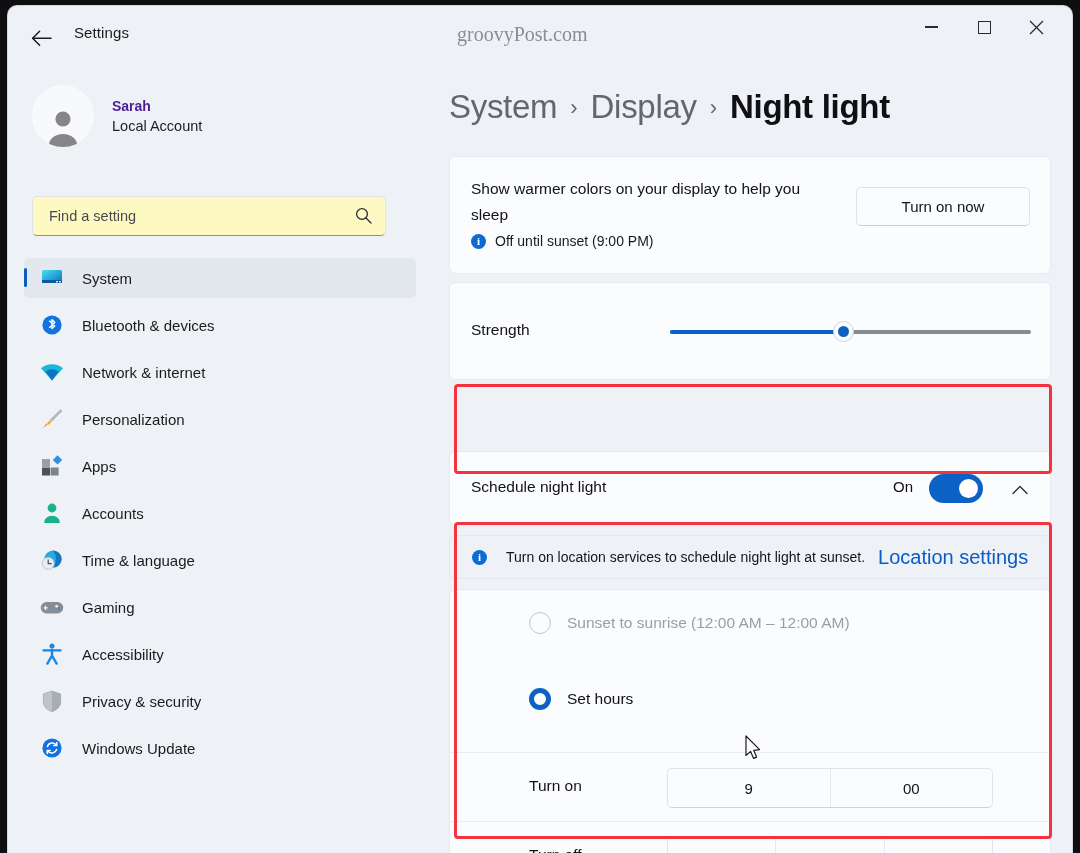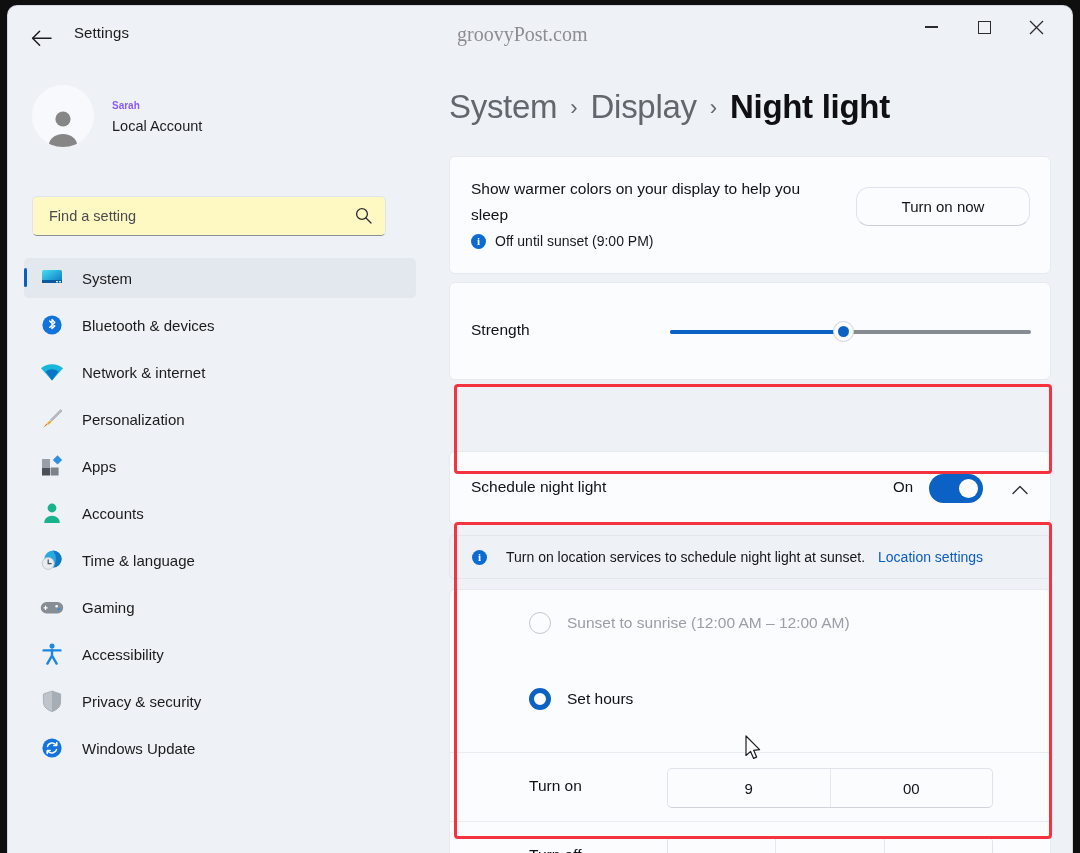--- a/index.html
+++ b/index.html
@@ -60,21 +60,21 @@
     position: absolute; left: 24px; top: 17px;
     display: flex; align-items: center;
   }
   #avatar {
     width: 62px; height: 62px; border-radius: 50%;
     background: #f7f9fc;
     display: flex; align-items: flex-end; justify-content: center;
     overflow: hidden; flex: none;
   }
   #account-text { margin-left: 18px; }
-  #account-name { font-size: 10px; font-weight: bold; color: #8b5cf6; line-height: 20px; }
+  #account-name { font-size: 14px; font-weight: bold; color: #4c1d95; line-height: 20px; }
   #account-type { font-size: 14.5px; color: #1d1d1f; line-height: 21px; }
 
   #searchbox {
     position: absolute; left: 24px; top: 128px;
     width: 352px; height: 38px;
     background: #fef9c3;
     border: 1px solid #dfe3ea;
     border-bottom: 1px solid #8b8f96;
     border-radius: 5px;
     display: flex; align-items: center;
@@ -152,21 +152,21 @@
     display: flex; align-items: center; justify-content: center;
     margin-right: 9px; flex: none;
     font-family: "Liberation Serif", serif;
   }
   #turn-on-now {
     position: absolute; right: 20px; top: 30px;
     width: 174px; height: 39px;
     background: #fbfcfe;
     border: 1px solid #dfe3ea;
     border-bottom-color: #c9cdd4;
-    border-radius: 13px;
+    border-radius: 5px;
     font-family: "Liberation Sans", sans-serif;
     font-size: 15px; color: #141418;
     cursor: pointer;
   }
 
   
   #card-strength { top: 214px; height: 98px; }
   #strength-label {
     position: absolute; left: 21px; top: 38px;
     font-size: 15.5px; color: #121216;
@@ -228,21 +228,21 @@
     background: #eef1f6;
     border: 1px solid #e3e6ec;
     border-radius: 5px;
     display: flex; align-items: center;
     box-sizing: border-box;
   }
   #info-strip-text {
     margin-left: 10px; font-size: 14px; color: #15151a;
   }
   #location-settings-link {
-    margin-left: 13px; font-size: 14px; color: #0b5cc4;
+    margin-left: 13px; font-size: 20px; color: #0b5cc4;
     text-decoration: none; cursor: pointer;
   }
 
   
   #card-hours { top: 521px; height: 300px; }
   .radio-row {
     position: absolute; left: 79px;
     display: flex; align-items: center; cursor: pointer;
   }
   #radio-sunset-row { top: 22px; }

